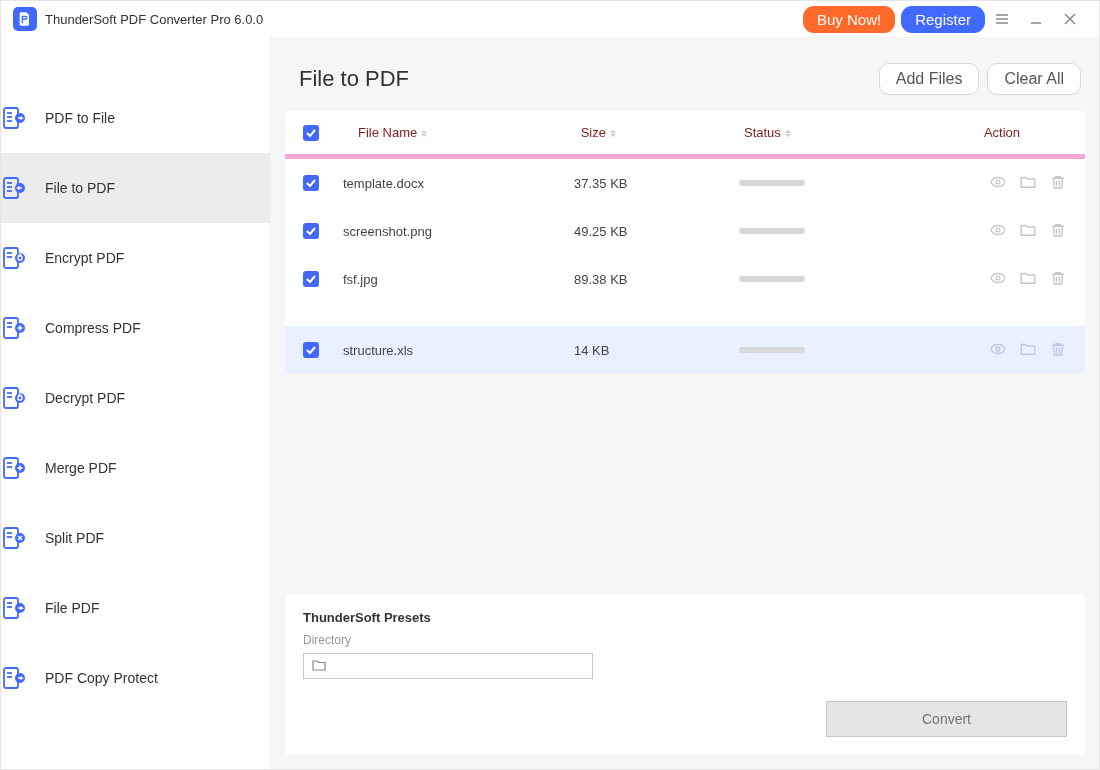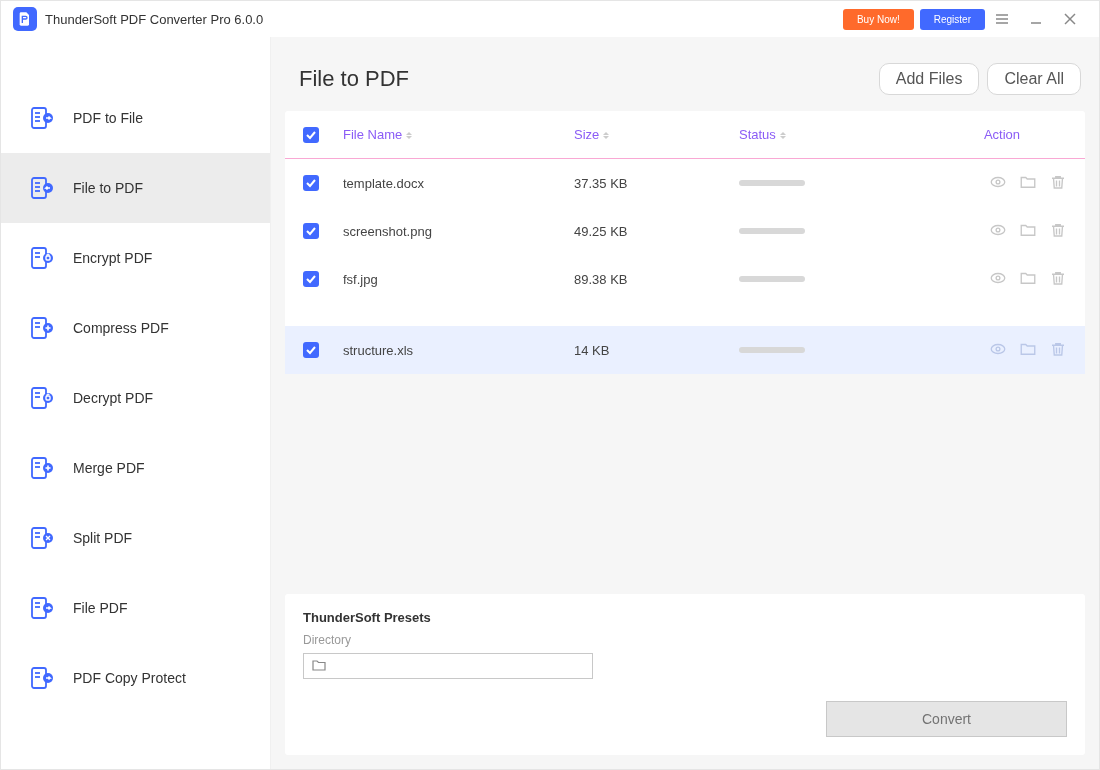--- a/index.html
+++ b/index.html
@@ -2,37 +2,37 @@
 <html><head>
 <meta charset="utf-8">
 <style>
 * { box-sizing: border-box; margin: 0; padding: 0; font-family: "Segoe UI", Arial, sans-serif; }
 body { width: 1100px; height: 770px; background: #fff; overflow: hidden; border: 1px solid #e5e5e5; }
 .titlebar { height: 36px; display: flex; align-items: center; padding: 0 12px; }
 .logo { width: 24px; height: 24px; background: #4169ff; border-radius: 5px; display: flex; align-items: center; justify-content: center; margin-right: 8px; }
 .logo svg { width: 16px; height: 16px; }
 .app-title { font-size: 13px; color: #333; flex: 0 0 auto; }
 .titlebar-spacer { flex: 1; }
-.btn { padding: 5px 14px; font-size: 10px; border-radius: 3px; border: none; cursor: pointer; color: #fff; margin-left: 6px; }
+.btn { padding: 5px 14px; font-size: 15px; border-radius: 11px; border: none; cursor: pointer; color: #fff; margin-left: 6px; }
 .btn-orange { background: #ff6a2b; }
 .btn-blue { background: #4169ff; }
 .ctrl-icon { width: 34px; height: 28px; display: flex; align-items: center; justify-content: center; color: #888; cursor: pointer; }
 .ctrl-icon svg { stroke: #888; }
 .content { display: flex; height: calc(100% - 36px); }
 .sidebar { width: 270px; background: #fff; padding-top: 46px; border-right: 1px solid #f0f0f0;}
-.side-item { height: 70px; display: flex; align-items: center; padding-left: 28px; cursor: pointer; font-size: 14px; color: #333; }
+.side-item { height: 70px; display: flex; align-items: center; cursor: pointer; font-size: 14px; color: #333; }
 .side-item.active { background: #ececec; }
 .side-icon { width: 26px; height: 26px; margin-right: 18px; display:flex; align-items:center; justify-content:center;}
 .main { flex: 1; background: #f6f6f6; display: flex; flex-direction: column; padding: 14px; }
 .header-row { display: flex; align-items: center; margin: 12px 4px 16px 14px; }
 .page-title { font-size: 22px; color: #333; font-weight: 500; flex: 1; }
 .hdr-btn { background: #fff; border: 1px solid #d8d8d8; padding: 6px 16px; font-size: 16px; color: #555; cursor: pointer; margin-left: 8px; border-radius: 10px; }
 .table-wrap { background: #fff; border-radius: 3px; flex: 0 0 auto; }
 .thead, .trow { display: flex; align-items: center; height: 48px; font-size: 13px; }
-.thead { color: #8b5cf6; border-bottom: 1px solid #f9a8d4; padding: 0 18px;}
+.thead { color: #7f1d1d; border-bottom: 5px solid #f9a8d4; padding: 0 18px; gap: 15px;}
 .trow { color: #444; padding: 0 18px;}
 .trow.sel { background: #eaf0ff; margin-top: 23px; }
 .col-chk { width: 40px; }
 .col-name { flex: 1.4; }
 .col-size { flex: 1; }
 .col-status { flex: 1.2; }
 .col-action { width: 130px; text-align: right; display:flex; justify-content:flex-end; gap:12px;}
 .chk { width: 16px; height: 16px; border-radius: 3px; background: #4169ff; display: inline-flex; align-items:center; justify-content:center;}
 .chk svg { width:10px; height:10px; }
 .sort-caret { display:inline-flex; flex-direction:column; margin-left:4px; vertical-align:middle;}

